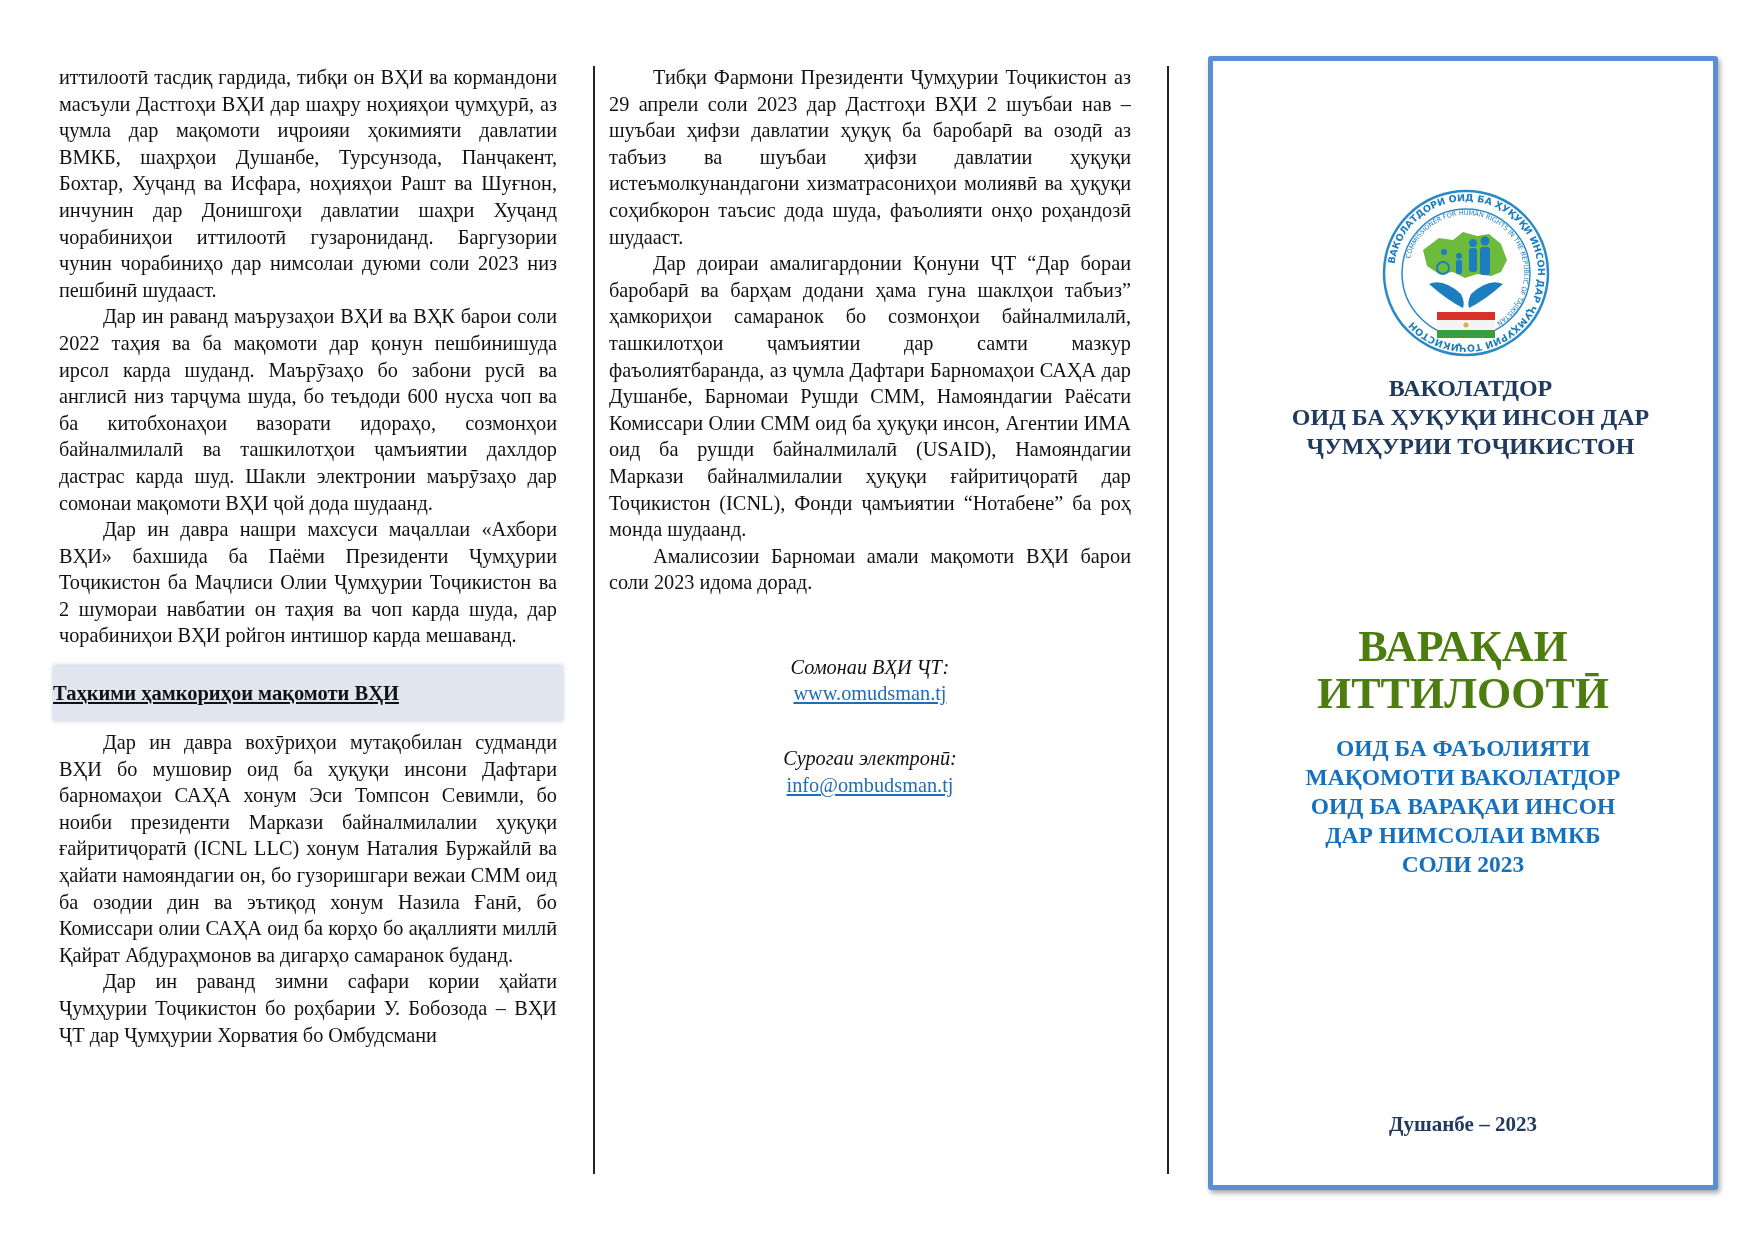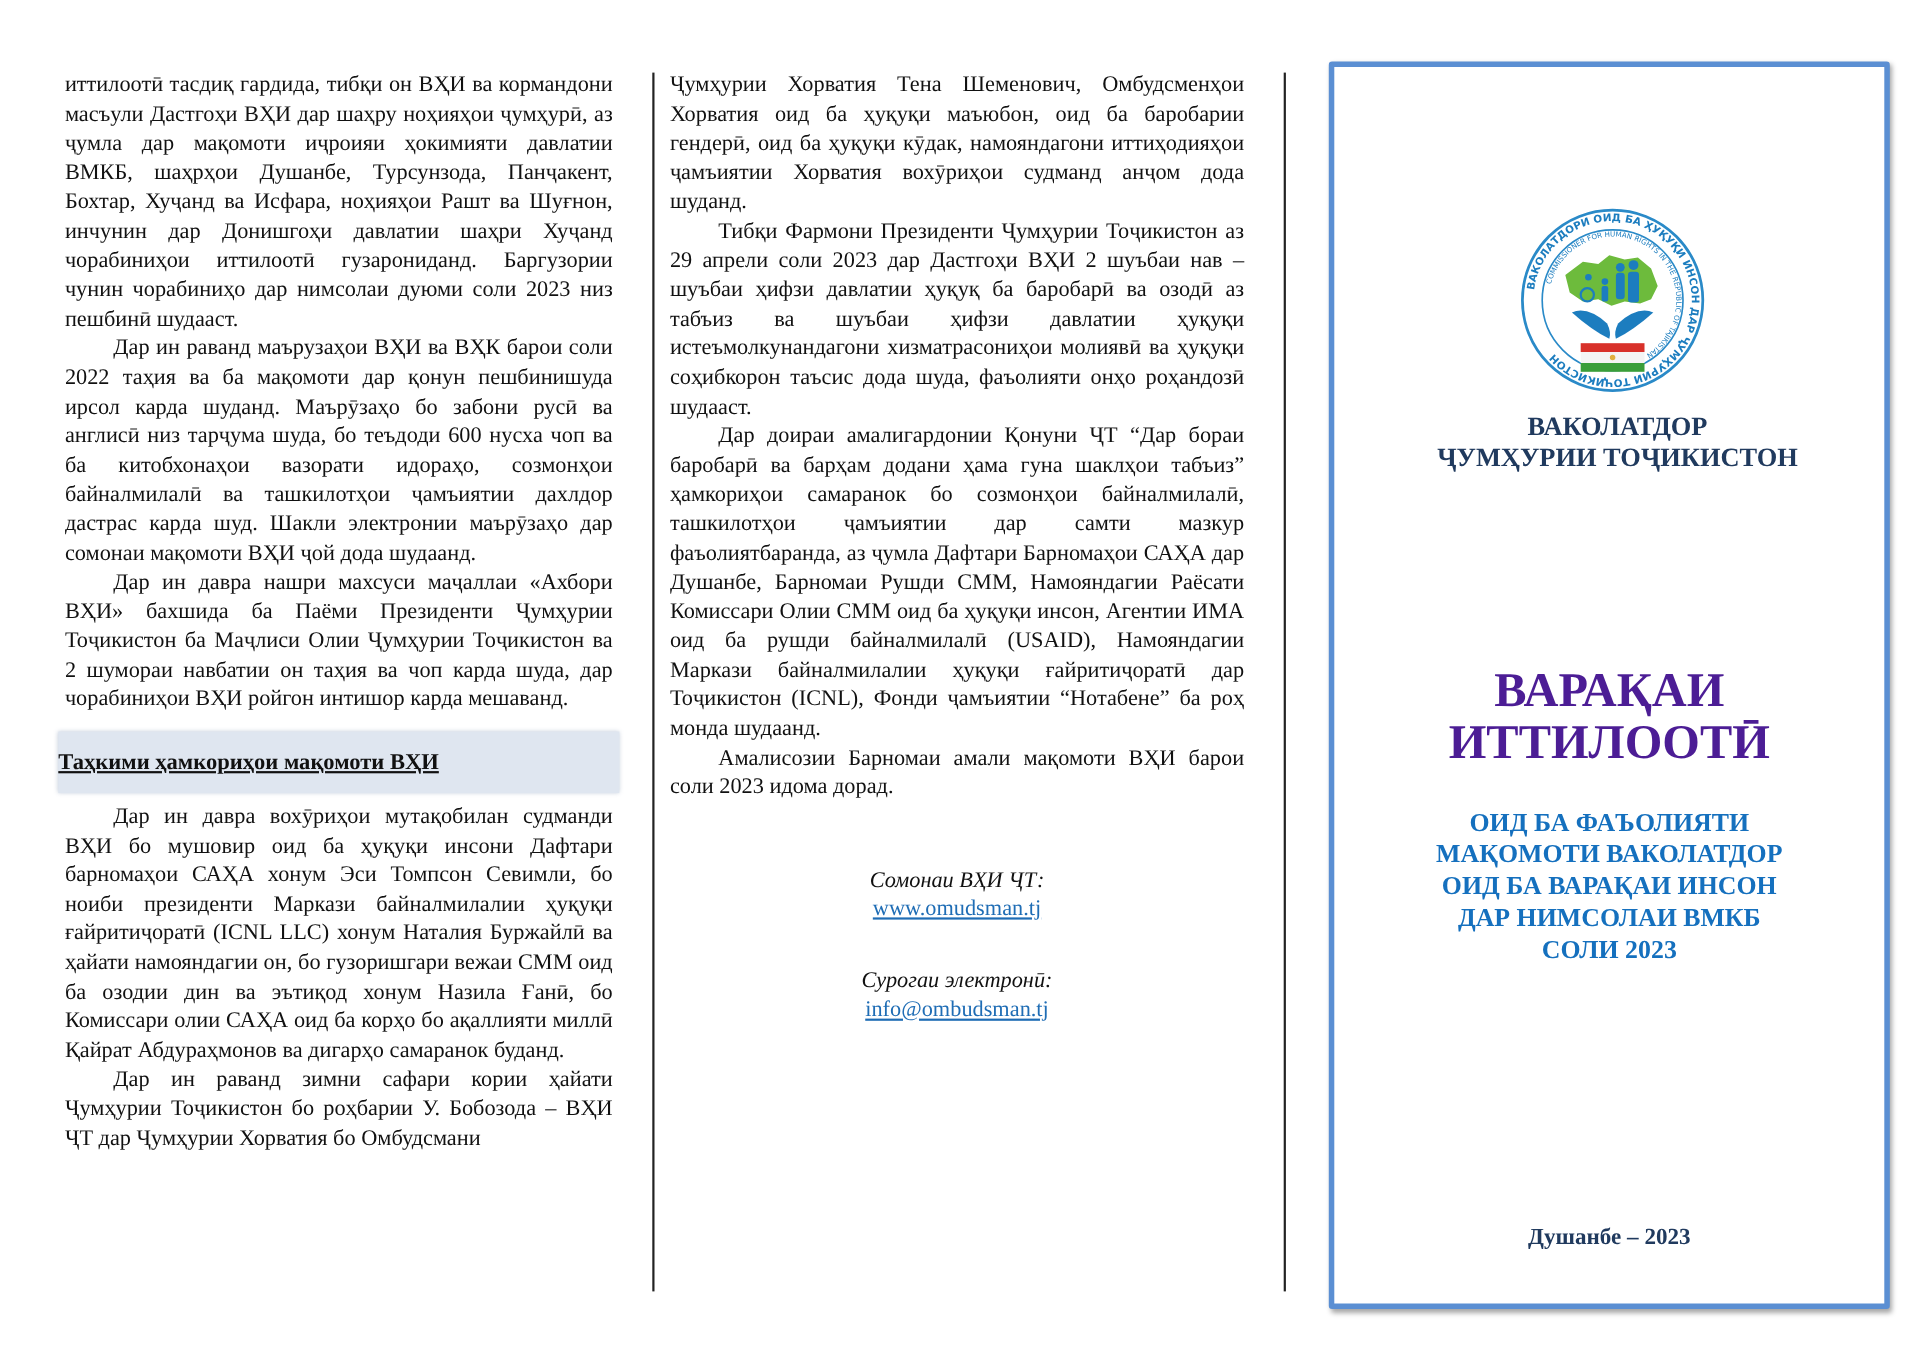--- a/index.html
+++ b/index.html
@@ -20,22 +20,22 @@
   .contacts { text-align:center; margin-top:58px; font-size:20.3px; line-height:26.6px; }
   .contacts .lbl { font-weight:normal; font-style:italic;margin-top:14px; }
   .contacts a { color:#1f6db5; text-decoration:underline; }
   .contacts .gap { height:24px; }
   #cover { position:absolute; left:1208px; top:56px; width:500px; height:1124px;
            border:5px solid #5b8fd3; border-radius:3px; box-shadow:2px 3px 5px rgba(0,0,0,0.35);
            background:#fff; }
   #logo { position:absolute; left:168px; top:127px; width:170px; height:170px; }
   .org { position:absolute; left:0; right:0; top:313px; text-align:center;
          color:#203a5e; font-weight:bold; font-size:24px; line-height:29px;margin-left:15px; }
-  .title-big { position:absolute; left:0; right:0; top:543px; text-align:center;
-               color:#4c1d95; font-weight:bold; font-size:44px; line-height:47px; }
+  .title-big { position:absolute; left:0; right:0; top:562px; text-align:center;
+               color:#4d7c0f; font-weight:bold; font-size:44px; line-height:47px; }
   .title-sub { position:absolute; left:0; right:0; top:673px; text-align:center;
                color:#1570be; font-weight:bold; font-size:23.5px; line-height:29px; }
   .city { position:absolute; left:0; right:0; top:1051px; text-align:center;
           color:#203a5e; font-weight:bold; font-size:21px; }
 </style>
 </head>
 <body>
 
 <div id="col1" class="col">
   <p>иттилоотӣ тасдиқ гардида, тибқи он  ВҲИ ва кормандони масъули Дастгоҳи ВҲИ дар шаҳру ноҳияҳои ҷумҳурӣ, аз ҷумла дар мақомоти иҷроияи ҳокимияти давлатии  ВМКБ, шаҳрҳои Душанбе, Турсунзода, Панҷакент, Бохтар, Хуҷанд ва Исфара, ноҳияҳои Рашт ва Шуғнон, инчунин дар Донишгоҳи давлатии шаҳри Хуҷанд чорабиниҳои иттилоотӣ гузарониданд. Баргузории чунин чорабиниҳо дар нимсолаи дуюми соли 2023 низ пешбинӣ шудааст.</p>
@@ -44,21 +44,20 @@
   <div class="section-box">
     <span>Таҳкими ҳамкориҳои мақомоти ВҲИ</span>
   </div>
   <p class="indent">Дар ин давра вохӯриҳои мутақобилан судманди ВҲИ бо мушовир оид ба ҳуқуқи инсони Дафтари барномаҳои САҲА хонум Эси Томпсон Севимли, бо ноиби президенти Маркази байналмилалии ҳуқуқи ғайритиҷоратӣ (ICNL LLC) хонум Наталия Буржайлӣ ва ҳайати намояндагии он, бо гузоришгари вежаи СММ оид ба озодии дин ва эътиқод хонум Назила Ғанӣ, бо Комиссари олии САҲА оид ба корҳо бо ақаллияти миллӣ Қайрат Абдураҳмонов ва дигарҳо самаранок буданд.</p>
   <p class="indent">Дар ин раванд зимни сафари кории ҳайати Ҷумҳурии Тоҷикистон бо роҳбарии У. Бобозода – ВҲИ ҶТ дар Ҷумҳурии Хорватия бо Омбудсмани</p>
 </div>
 
 <div id="div1" class="divider"></div>
 
 <div id="col2" class="col">
-  <p>Ҷумҳурии Хорватия Тена Шеменович, Омбудсменҳои Хорватия оид ба ҳуқуқи маъюбон, оид ба баробарии гендерӣ, оид ба ҳуқуқи кӯдак, намояндагони иттиҳодияҳои ҷамъиятии Хорватия вохӯриҳои судманд анҷом дода шуданд.</p>
   <p class="indent">Тибқи Фармони Президенти Ҷумҳурии Тоҷикистон аз 29 апрели соли 2023 дар Дастгоҳи ВҲИ 2 шуъбаи нав – шуъбаи ҳифзи давлатии ҳуқуқ ба баробарӣ ва озодӣ аз табъиз ва шуъбаи ҳифзи давлатии ҳуқуқи истеъмолкунандагони хизматрасониҳои молиявӣ ва ҳуқуқи соҳибкорон таъсис дода шуда, фаъолияти онҳо роҳандозӣ шудааст.</p>
   <p class="indent">Дар доираи амалигардонии Қонуни ҶТ “Дар бораи баробарӣ ва барҳам додани ҳама гуна шаклҳои табъиз” ҳамкориҳои самаранок бо созмонҳои байналмилалӣ, ташкилотҳои ҷамъиятии дар самти мазкур фаъолиятбаранда, аз ҷумла Дафтари Барномаҳои САҲА дар Душанбе, Барномаи Рушди СММ, Намояндагии Раёсати Комиссари Олии СММ оид ба ҳуқуқи инсон, Агентии ИМА оид ба рушди байналмилалӣ (USAID), Намояндагии Маркази байналмилалии ҳуқуқи ғайритиҷоратӣ дар Тоҷикистон (ICNL), Фонди ҷамъиятии “Нотабене” ба роҳ монда шудаанд.</p>
   <p class="indent">Амалисозии Барномаи амали мақомоти ВҲИ барои соли 2023 идома дорад.</p>
   <div class="contacts">
     <div class="lbl">Сомонаи ВҲИ ҶТ:</div>
     <div><a href="#www.omudsman.tj">www.omudsman.tj</a></div>
     <div class="gap"></div>
     <div class="lbl">Сурогаи электронӣ:</div>
     <div><a href="mailto:info@ombudsman.tj">info@ombudsman.tj</a></div>
   </div>
@@ -92,20 +91,21 @@
     <path d="M48,96 Q62,90 80,106 Q84,114 82,120 Q66,112 48,96 Z" fill="#1c7dbf"></path>
     <path d="M122,96 Q108,90 90,106 Q86,114 88,120 Q104,112 122,96 Z" fill="#1c7dbf"></path>
     <rect x="56" y="124" width="58" height="8" fill="#d8312a"></rect>
     <rect x="56" y="132" width="58" height="10" fill="#f4f4f4"></rect>
     <rect x="56" y="142" width="58" height="8" fill="#3a9e3a"></rect>
     <circle cx="85" cy="137" r="2.5" fill="#e0b040"></circle>
   </svg>
 
   <div class="org">
     <div>ВАКОЛАТДОР</div>
+    <div>ОИД БА ҲУҚУҚИ ИНСОН ДАР</div>
     <div>ҶУМҲУРИИ ТОҶИКИСТОН</div>
   </div>
 
   <div class="title-big">
     <div>ВАРАҚАИ</div>
     <div>ИТТИЛООТӢ</div>
   </div>
 
   <div class="title-sub">
     <div>ОИД БА ФАЪОЛИЯТИ</div>

